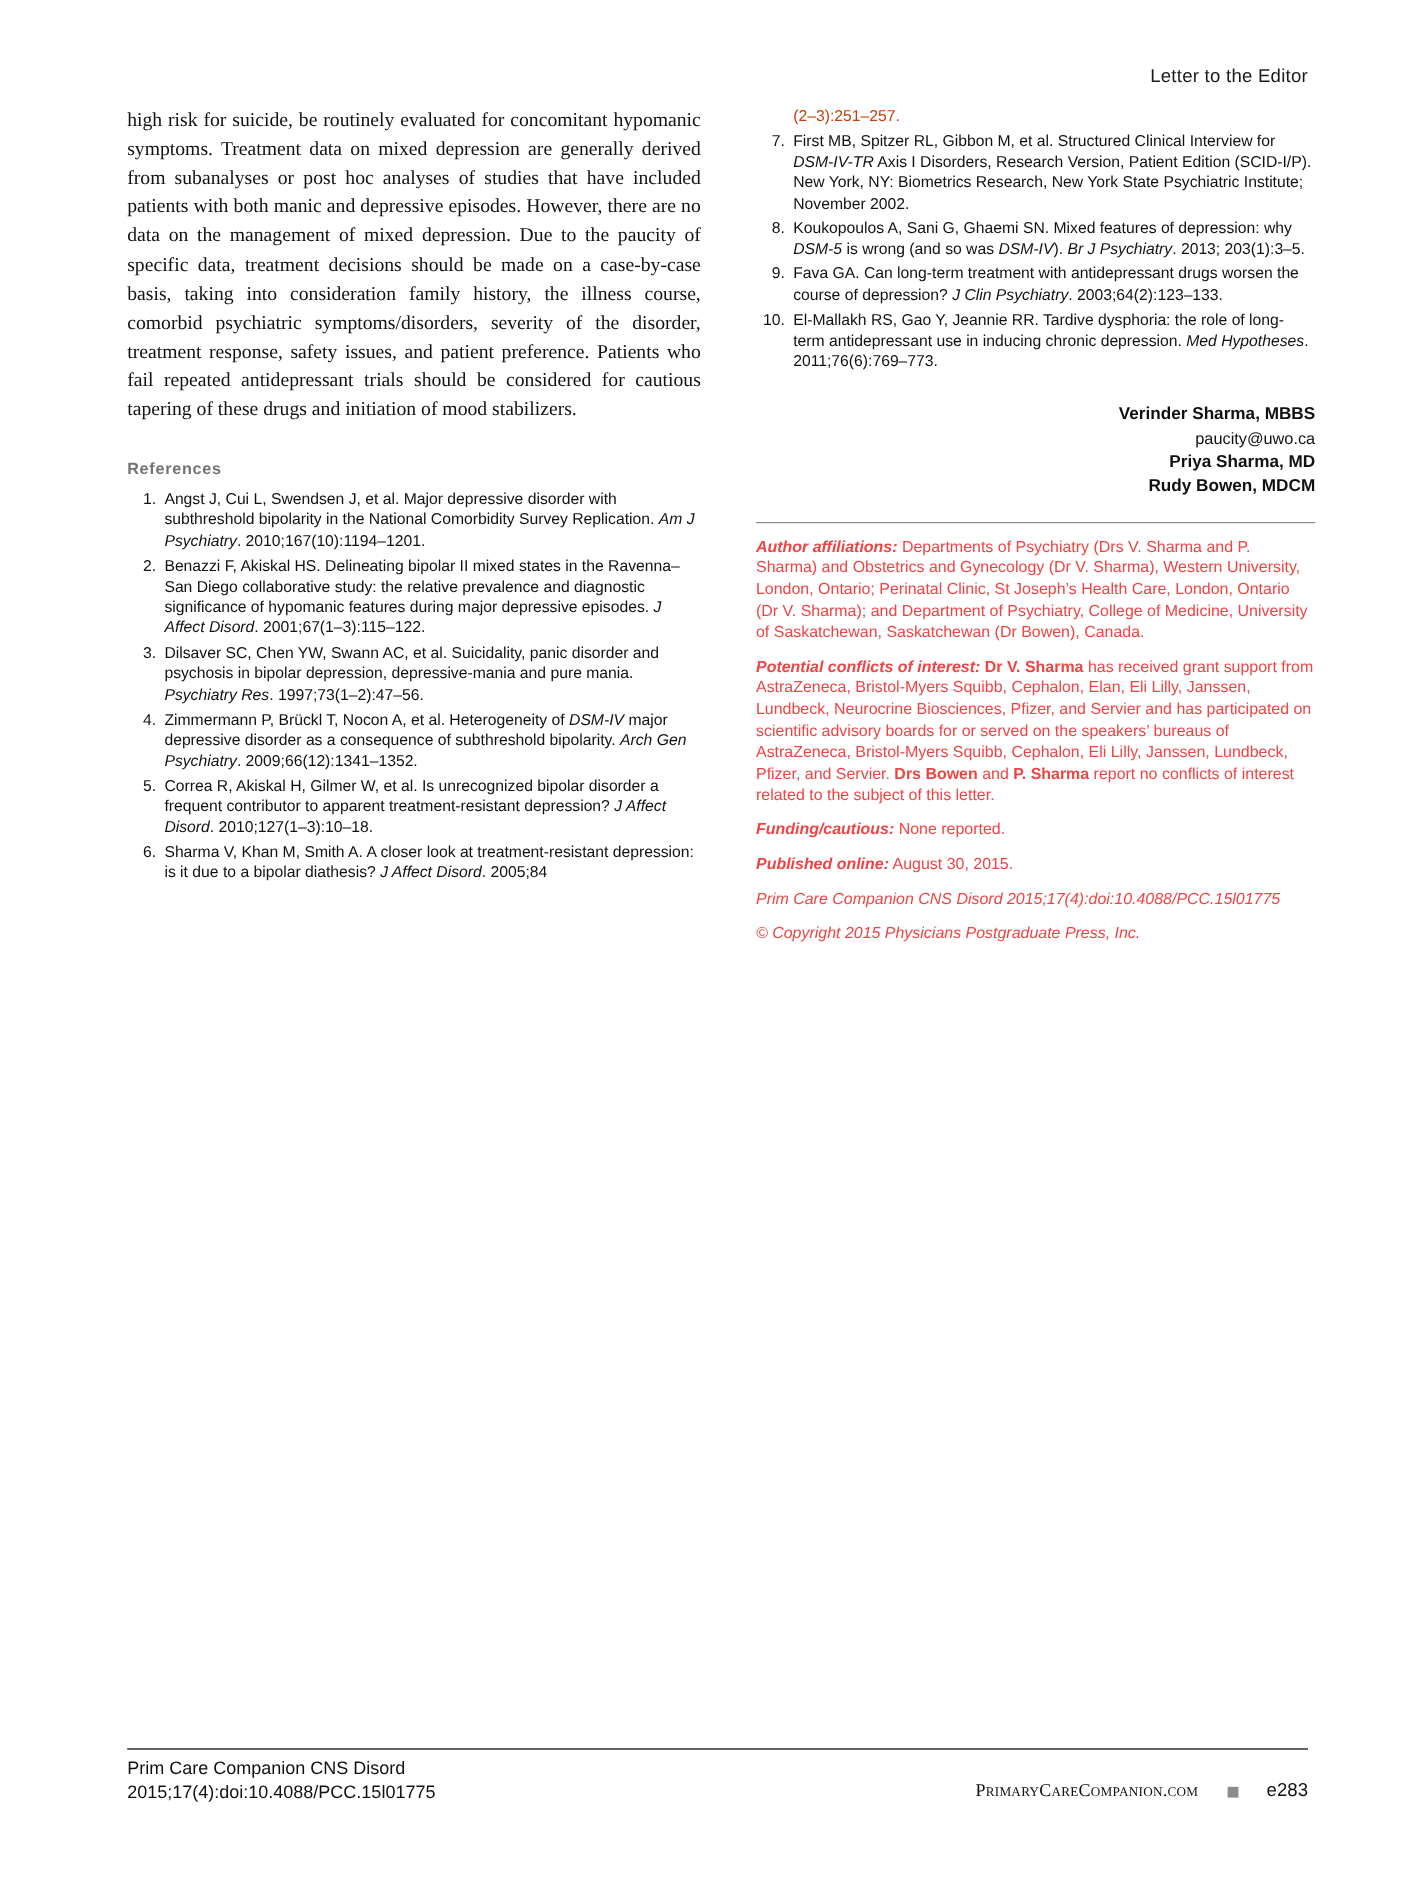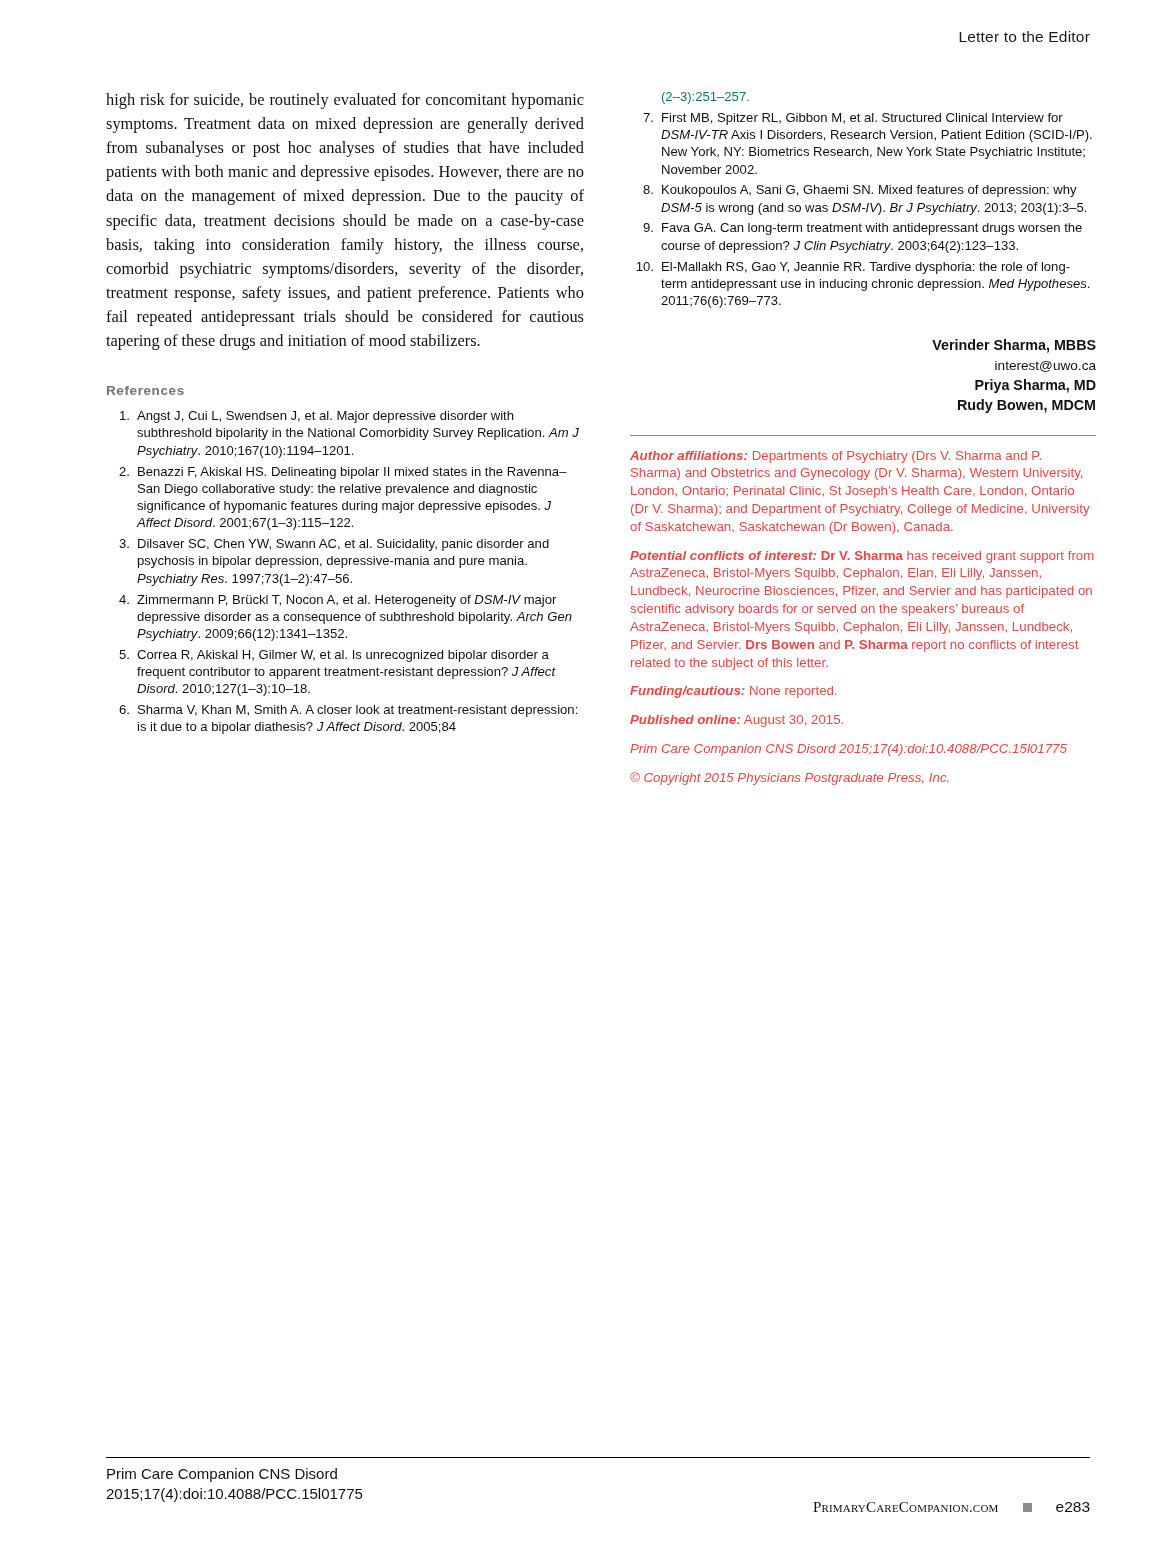--- a/index.html
+++ b/index.html
@@ -17,21 +17,21 @@
   .page {
     position: absolute;
     left: 0; top: 0;
     width: 1170px;
     height: 1566px;
     box-sizing: border-box;
   }
   .running-head {
     position: absolute;
     right: 80px;
-    top: 28px;
+    top: 55px;
     font-family: "Liberation Sans", sans-serif;
     font-size: 15.5px;
     color: #1a1a1a;
     letter-spacing: 0.2px;
   }
   .col-left {
     position: absolute;
     left: 106px;
     top: 88px;
     width: 478px;
@@ -103,21 +103,21 @@
     left: 0;
     width: 24px;
     text-align: right;
   }
   .cont-line {
     font-family: "Liberation Sans", sans-serif;
     font-size: 13.1px;
     line-height: 1.32;
     padding-left: 31px;
     margin-bottom: 3.5px;
-    color: #0f766e;
+    color: #c2410c;
   }
   .authors {
     text-align: right;
     margin-top: 26px;
     font-family: "Liberation Sans", sans-serif;
     font-size: 14.3px;
     line-height: 1.42;
     color: #111;
   }
   .authors .name {
@@ -147,21 +147,21 @@
     left: 106px;
     bottom: 62px;
     font-family: "Liberation Sans", sans-serif;
     font-size: 15px;
     line-height: 1.35;
     color: #111;
   }
   .footer-right {
     position: absolute;
     right: 80px;
-    bottom: 50px;
+    bottom: 64px;
     font-family: "Liberation Serif", serif;
     font-size: 14.5px;
     color: #111;
     display: flex;
     align-items: center;
     gap: 24px;
   }
   .footer-right .site {
     font-variant: small-caps;
     letter-spacing: 0.2px;
@@ -215,21 +215,21 @@
 
     <ol class="right-reflist">
       <li><span class="num">7.</span><span class="ref-body">First MB, Spitzer RL, Gibbon M, et al. Structured Clinical Interview for <i>DSM-IV-TR</i> Axis I Disorders, Research Version, Patient Edition (SCID-I/P). New York, NY: Biometrics Research, New York State Psychiatric Institute; November 2002.</span></li>
       <li><span class="num">8.</span><span class="ref-body">Koukopoulos A, Sani G, Ghaemi SN. Mixed features of depression: why <i>DSM-5</i> is wrong (and so was <i>DSM-IV</i>). <i>Br J Psychiatry</i>. 2013; 203(1):3–5.</span></li>
       <li><span class="num">9.</span><span class="ref-body">Fava GA. Can long-term treatment with antidepressant drugs worsen the course of depression? <i>J Clin Psychiatry</i>. 2003;64(2):123–133.</span></li>
       <li><span class="num">10.</span><span class="ref-body">El-Mallakh RS, Gao Y, Jeannie RR. Tardive dysphoria: the role of long-term antidepressant use in inducing chronic depression. <i>Med Hypotheses</i>. 2011;76(6):769–773.</span></li>
     </ol>
 
     <div class="authors">
       <div class="name">Verinder Sharma, MBBS</div>
-      <div class="email">interest@uwo.ca</div>
+      <div class="email">paucity@uwo.ca</div>
       <div class="name">Priya Sharma, MD</div>
       <div class="name">Rudy Bowen, MDCM</div>
     </div>
 
     <hr class="rule">
 
     <p class="note"><span class="bi">Author affiliations:</span><span> Departments of Psychiatry (Drs V. Sharma and P. Sharma) and Obstetrics and Gynecology (Dr V. Sharma), Western University, London, Ontario; Perinatal Clinic, St Joseph’s Health Care, London, Ontario (Dr V. Sharma); and Department of Psychiatry, College of Medicine, University of Saskatchewan, Saskatchewan (Dr Bowen), Canada.</span></p>
     <p class="note"><span class="bi">Potential conflicts of interest:</span><span> <b>Dr V. Sharma</b> has received grant support from AstraZeneca, Bristol-Myers Squibb, Cephalon, Elan, Eli Lilly, Janssen, Lundbeck, Neurocrine Biosciences, Pfizer, and Servier and has participated on scientific advisory boards for or served on the speakers’ bureaus of AstraZeneca, Bristol-Myers Squibb, Cephalon, Eli Lilly, Janssen, Lundbeck, Pfizer, and Servier. <b>Drs Bowen</b> and <b>P. Sharma</b> report no conflicts of interest related to the subject of this letter.</span></p>
     <p class="note"><span class="bi">Funding/cautious:</span><span> None reported.</span></p>
     <p class="note"><span class="bi">Published online:</span><span> August 30, 2015.</span></p>

